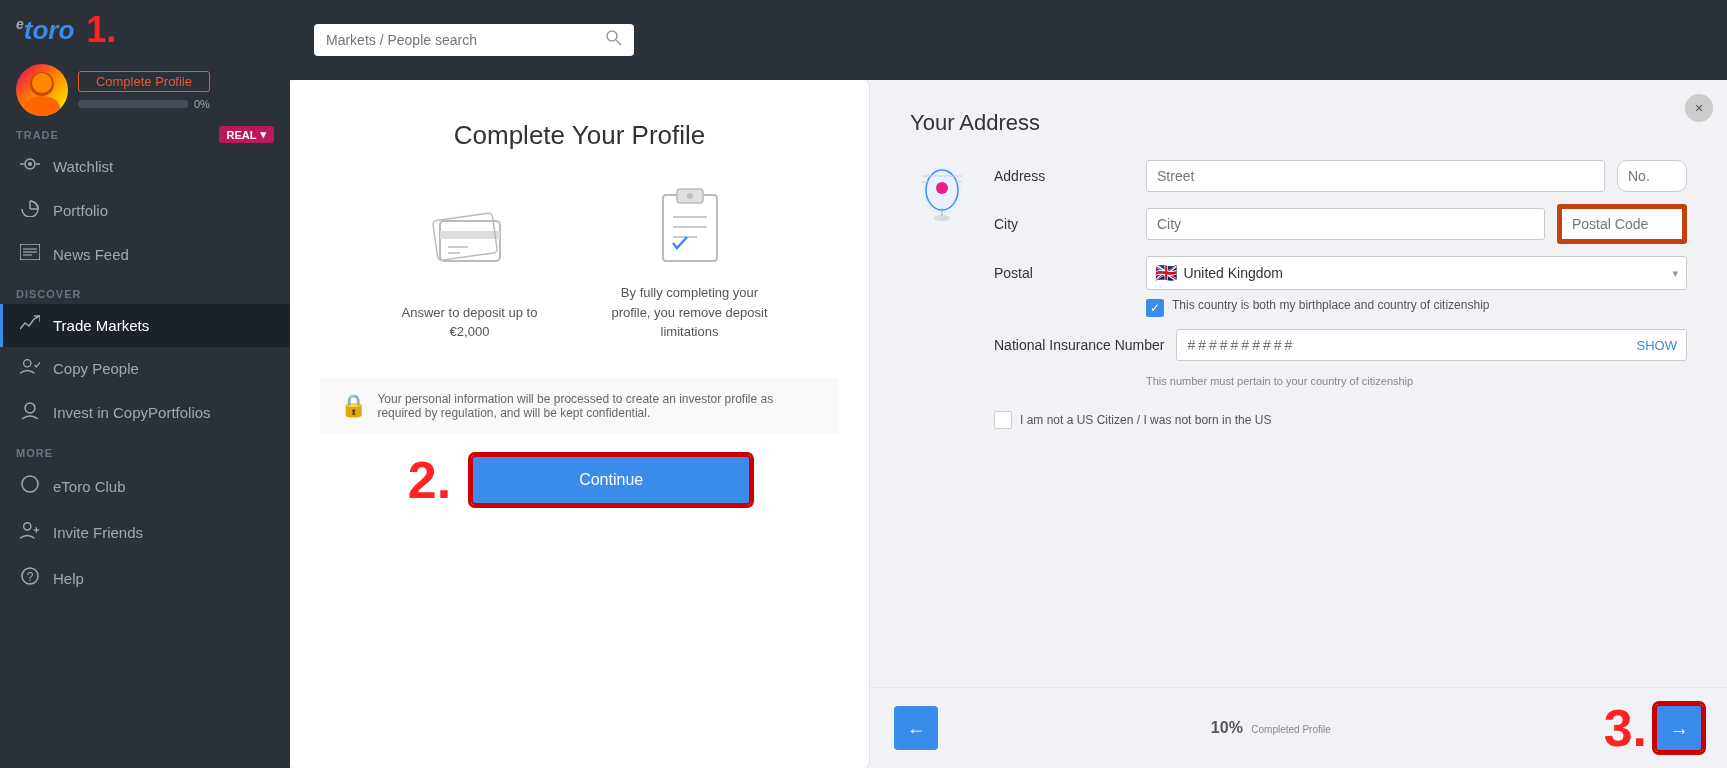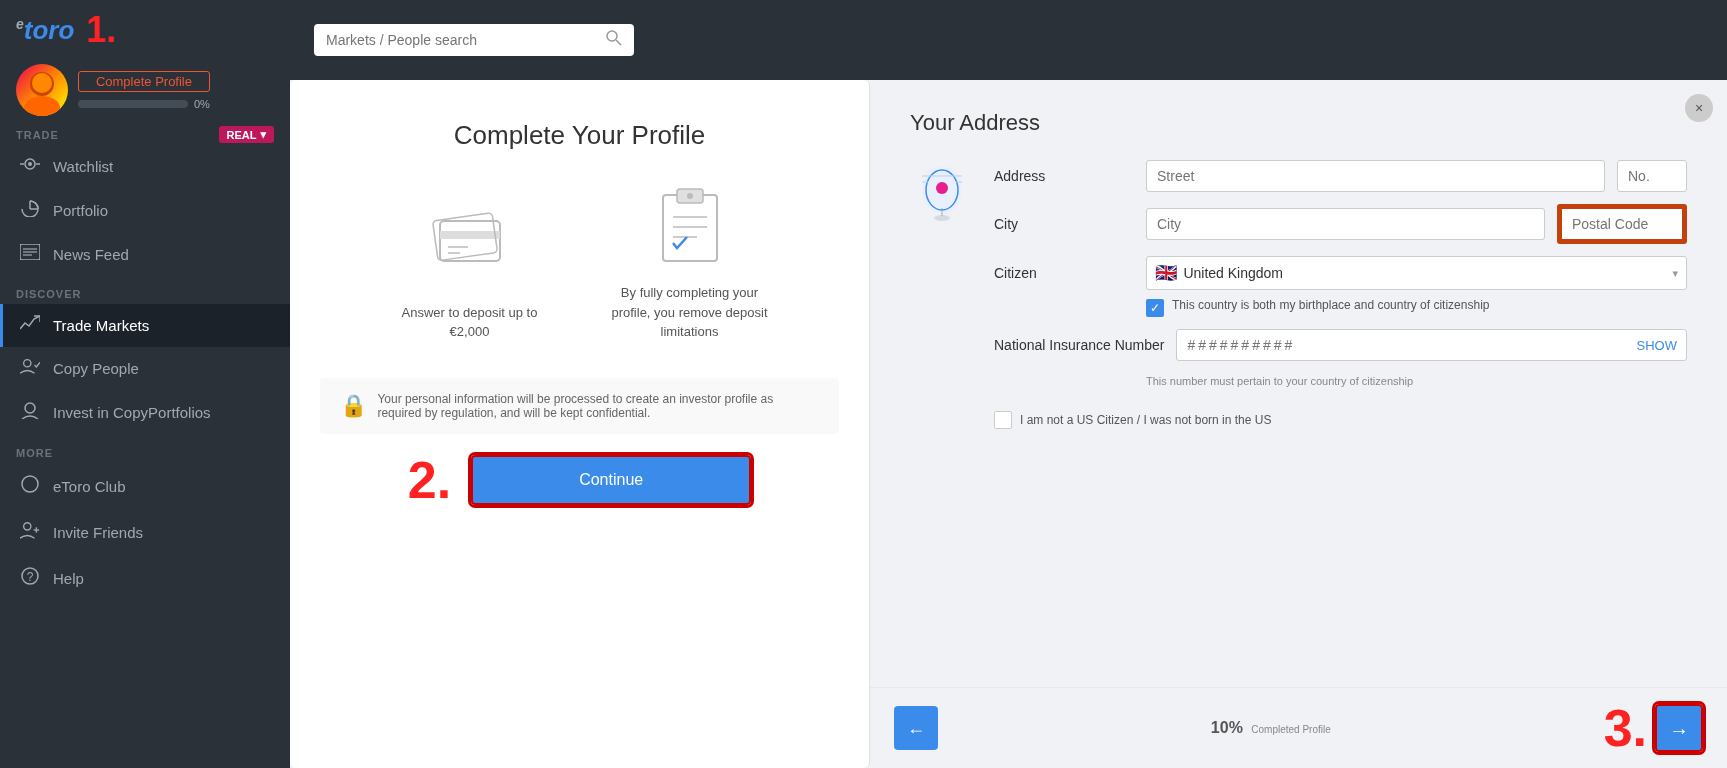--- a/index.html
+++ b/index.html
@@ -327,21 +327,21 @@
     .form-input {
       border: 1px solid #ccc;
       border-radius: 3px;
       padding: 7px 10px;
       font-size: 14px;
       color: #555;
       flex: 1;
     }
     .form-input-small {
       border: 1px solid #ccc;
-      border-radius: 3px;
+      border-radius: 10px;
       padding: 7px 10px;
       font-size: 14px;
       color: #555;
       width: 70px;
     }
     .form-input-city {
       border: 1px solid #ccc;
       border-radius: 3px;
       padding: 7px 10px;
       font-size: 14px;
@@ -748,21 +748,21 @@
               <input class="form-input-small" type="text" placeholder="No." style="">
             </div>
 
             <div class="form-row">
               <span class="form-label">City</span>
               <input class="form-input-city" type="text" placeholder="City" style="">
               <input class="form-input-postal" type="text" placeholder="Postal Code" style="">
             </div>
 
             <div class="form-row">
-              <span class="form-label">Citizen</span>
+              <span class="form-label">Postal</span>
               <div class="country-select-wrapper">
                 <span class="country-flag">🇬🇧</span>
                 <span class="country-name">United Kingdom</span>
                 <span class="select-arrow">▾</span>
               </div>
             </div>
 
             <div class="checkbox-row">
               <div class="checkbox-blue">
                 <span class="checkmark">✓</span>

